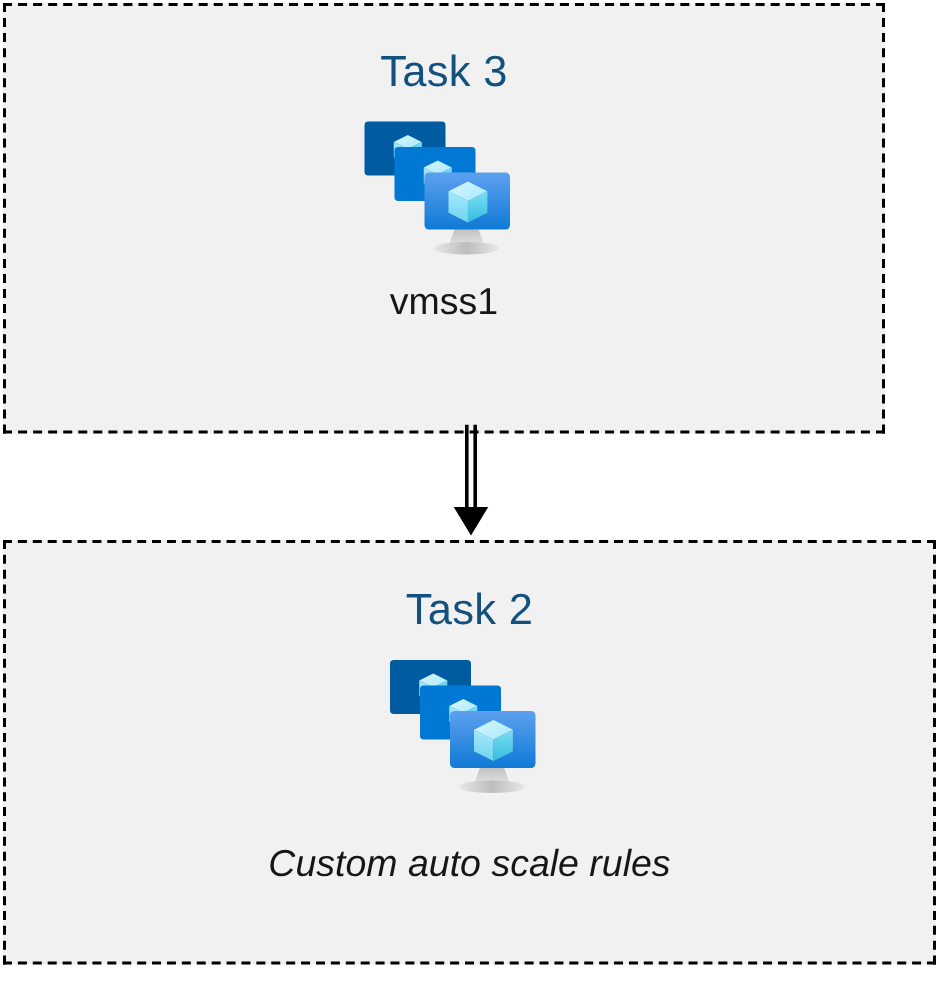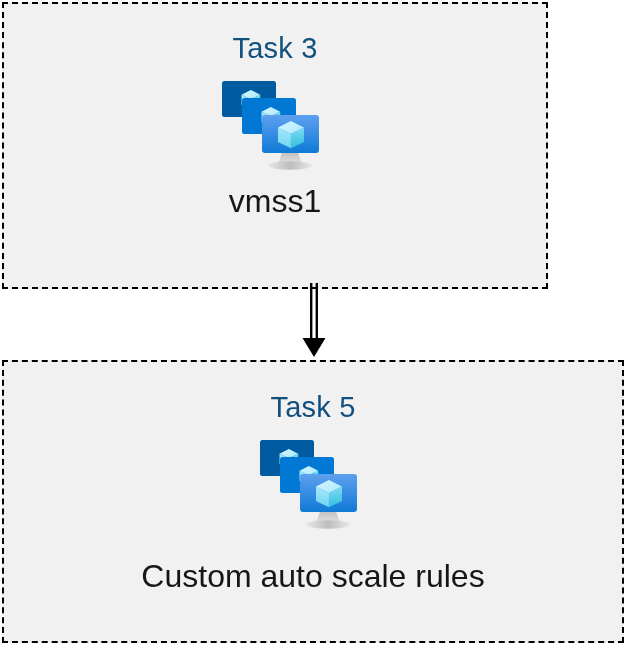--- a/index.html
+++ b/index.html
@@ -29,21 +29,21 @@
     box-sizing: border-box;
     background: #f1f1f1;
     border: 2px dashed #000000;
     display: flex;
     flex-direction: column;
     align-items: center;
   }
   #box-task3 {
     left: 2px;
     top: 2px;
-    width: 546px;
+    width: 588px;
     height: 287px;
   }
   #box-task4 {
     left: 2px;
     top: 360px;
     width: 622px;
     height: 283px;
   }
 
   .task-title {
@@ -63,27 +63,27 @@
     width: 118px;
     height: 98px;
   }
   #box-task3 .vmss-icon { margin-top: 13px; }
   #box-task4 .vmss-icon { margin-top: 13px; }
 
   .vmss-icon svg { display: block; }
 
   .caption {
     color: #161616;
-    font-size: 32px;
+    font-size: 25px;
     line-height: 35px;
     text-align: right;
     white-space: nowrap;
   }
   #box-task3 .caption { margin-top: 10px; }
-  #box-task4 .caption { margin-top: 26px; }
+  #box-task4 .caption { margin-top: 26px; font-style: italic; }
 
   
   #connector {
     position: absolute;
     left: 296px;
     top: 283px;
     width: 36px;
     height: 78px;
   }
   #connector svg { display: block; }
@@ -163,21 +163,21 @@
 
       <rect x="14" y="0" width="2.4" height="58" fill="#000000"></rect>
       <rect x="19.6" y="0" width="2.4" height="58" fill="#000000"></rect>
 
       <polygon points="6.5,55 29.5,55 18,74" fill="#000000"></polygon>
     </svg>
   </div>
 
   <div class="task-box" id="box-task4">
 
-    <div class="task-title">Task 5</div>
+    <div class="task-title">Task 2</div>
 
     <div class="vmss-icon">
       <svg width="118" height="98" viewBox="0 0 118 98" xmlns="http://www.w3.org/2000/svg">
         <defs>
           <linearGradient id="frontScreen4" x1="0" y1="0" x2="0" y2="1">
             <stop offset="0" stop-color="#5ea0ef"></stop>
             <stop offset="1" stop-color="#0f7ad6"></stop>
           </linearGradient>
           <linearGradient id="standGrad4" x1="0" y1="0" x2="0" y2="1">
             <stop offset="0" stop-color="#b9b9b9"></stop>

